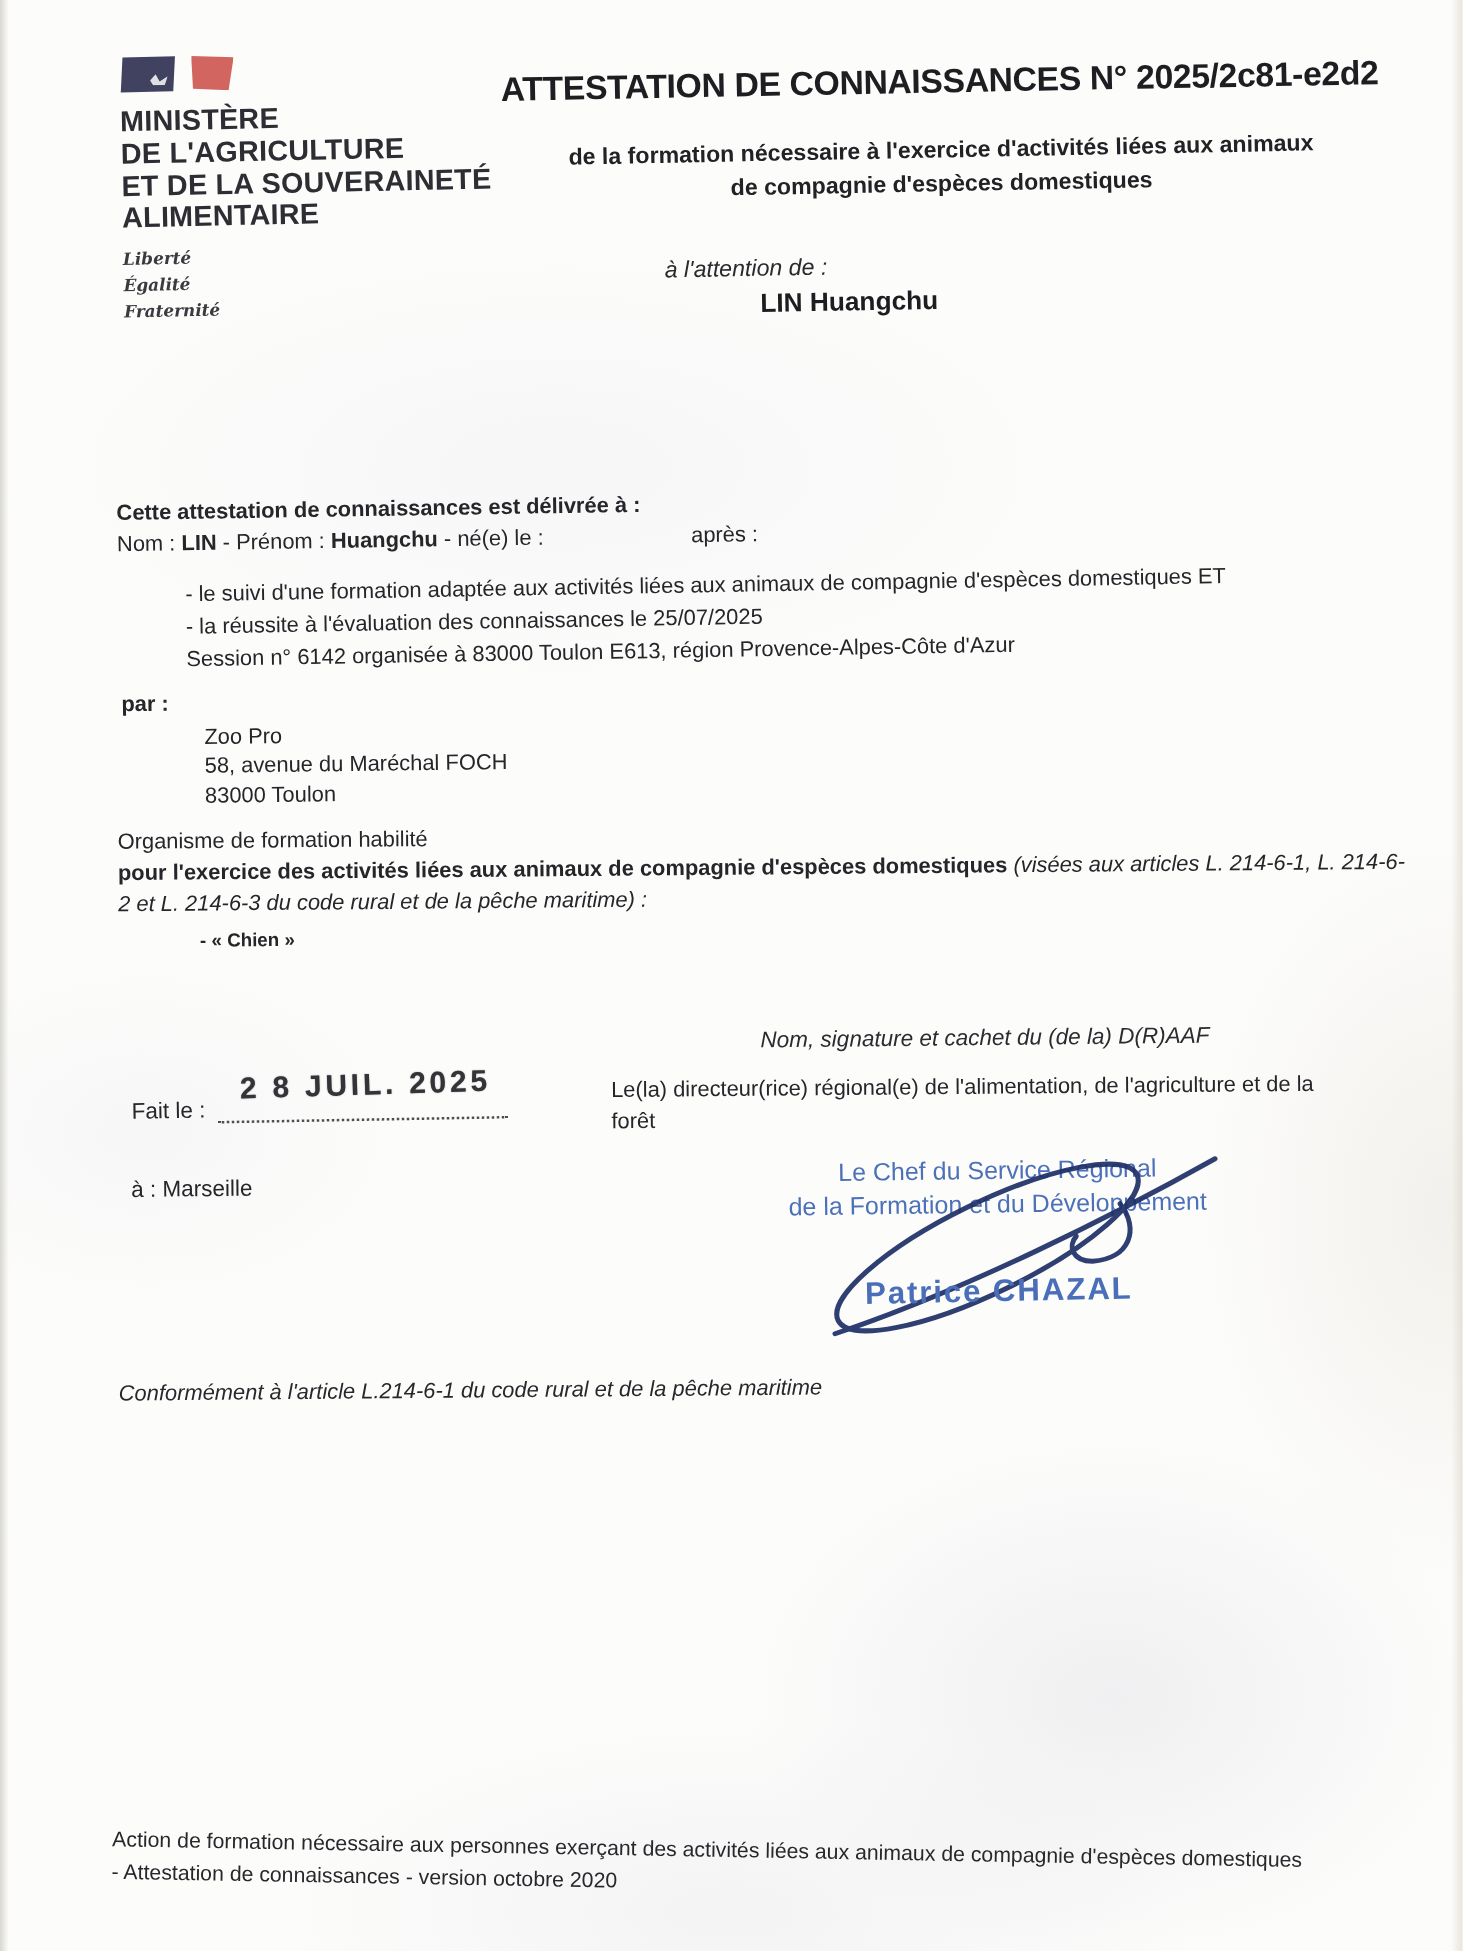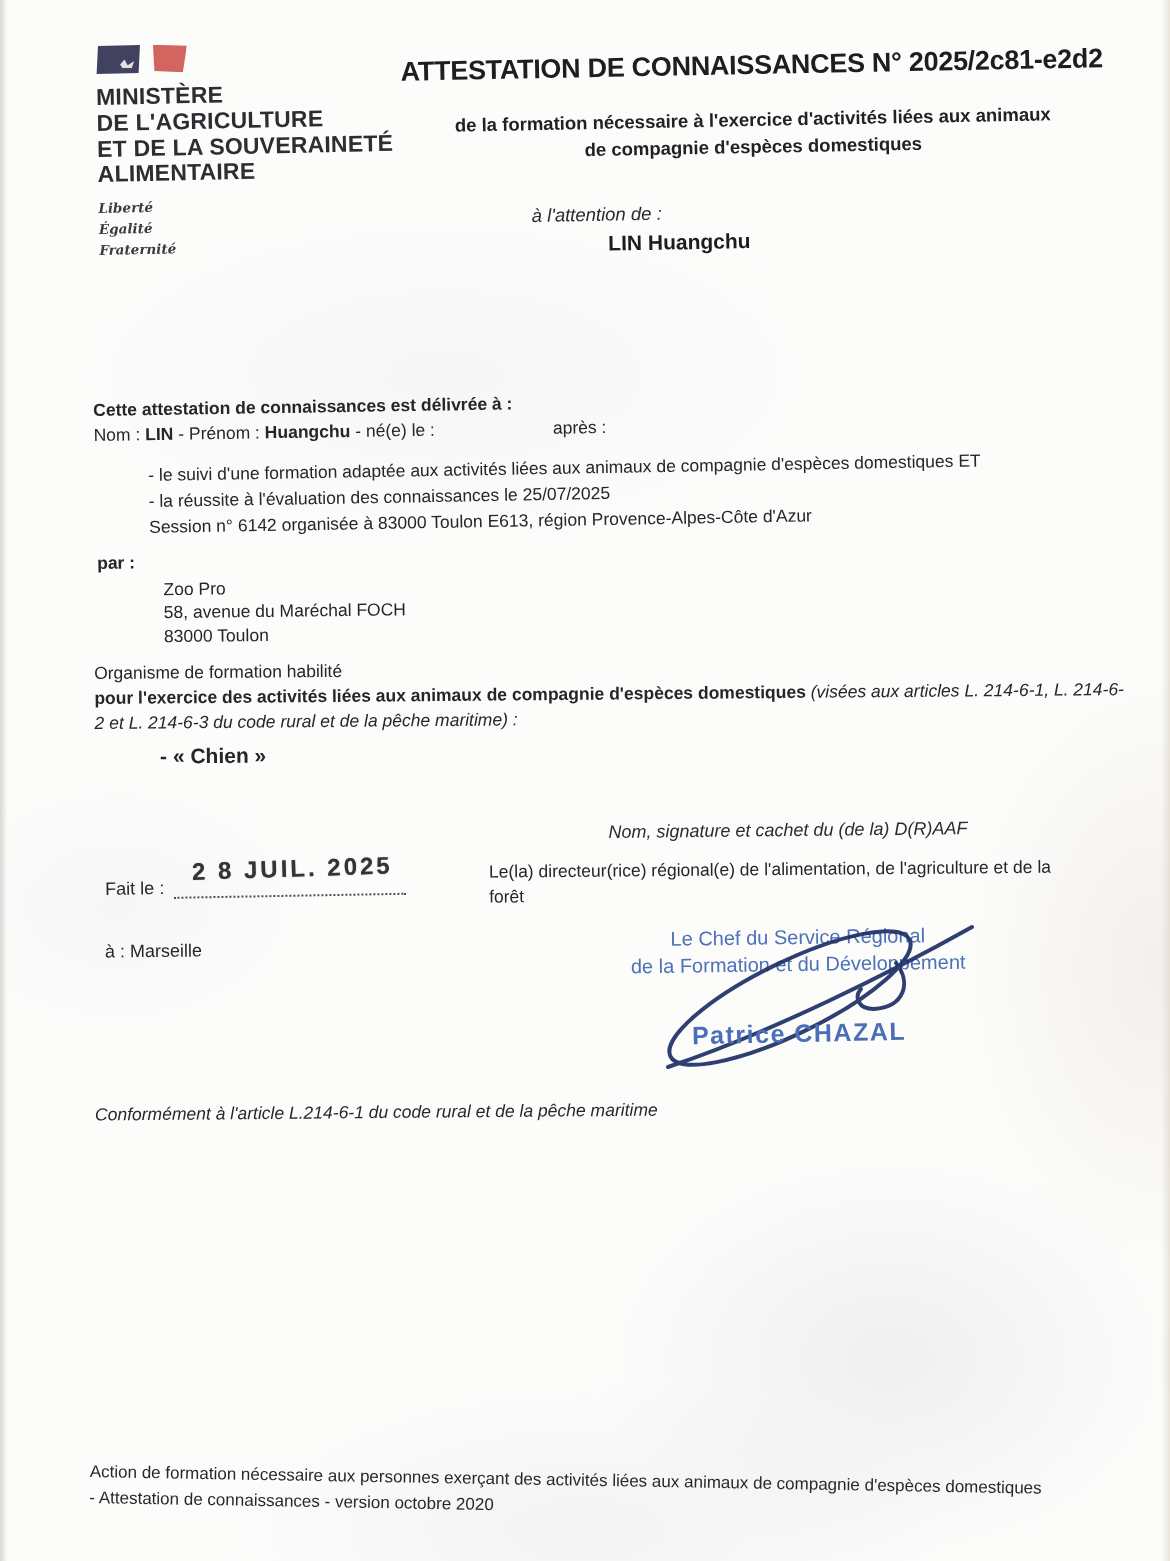--- a/index.html
+++ b/index.html
@@ -58,21 +58,21 @@
   .par { left:97px; top:553px; transform:rotate(-0.7deg); transform-origin:left top; font-size:17.5px; }
   .par-label { font-weight:bold; }
   .par-address { margin:5px 0 0 66px; line-height:1.33; }
 
   
   .habilitation { left:94px; top:661px; width:1038px; transform:rotate(-0.5deg); transform-origin:left top;
      font-size:17.5px; line-height:1.42; }
   .habilitation .it { font-style:italic; }
 
   
-  .species { left:160px; top:744px; font-weight:bold; font-size:21px; transform:rotate(-0.5deg); }
+  .species { left:160px; top:744px; font-weight:bold; font-size:15px; transform:rotate(-0.5deg); }
 
   
   .sig-caption { left:588px; top:820px; width:400px; text-align:center; font-style:italic; font-size:18px;
      transform:rotate(-0.6deg); color:#2b2b30; }
   .director { left:489px; top:857px; width:588px; font-size:17.5px; line-height:1.4; transform:rotate(-0.5deg); }
 
   .faitle { left:105px; top:874px; transform:rotate(-1deg); transform-origin:left top; font-size:18px; display:flex; align-items:flex-end; }
   .date-line { position:relative; width:232px; margin-left:10px; height:24px; border-bottom:2.5px dotted #4e4e52; }
   .date-stamp { position:absolute; left:18px; top:-16px; font-weight:bold; font-size:24px; letter-spacing:3px;
      color:#333338; white-space:nowrap; transform:rotate(-0.8deg); text-shadow:0 0 1px rgba(55,55,60,0.65); }

